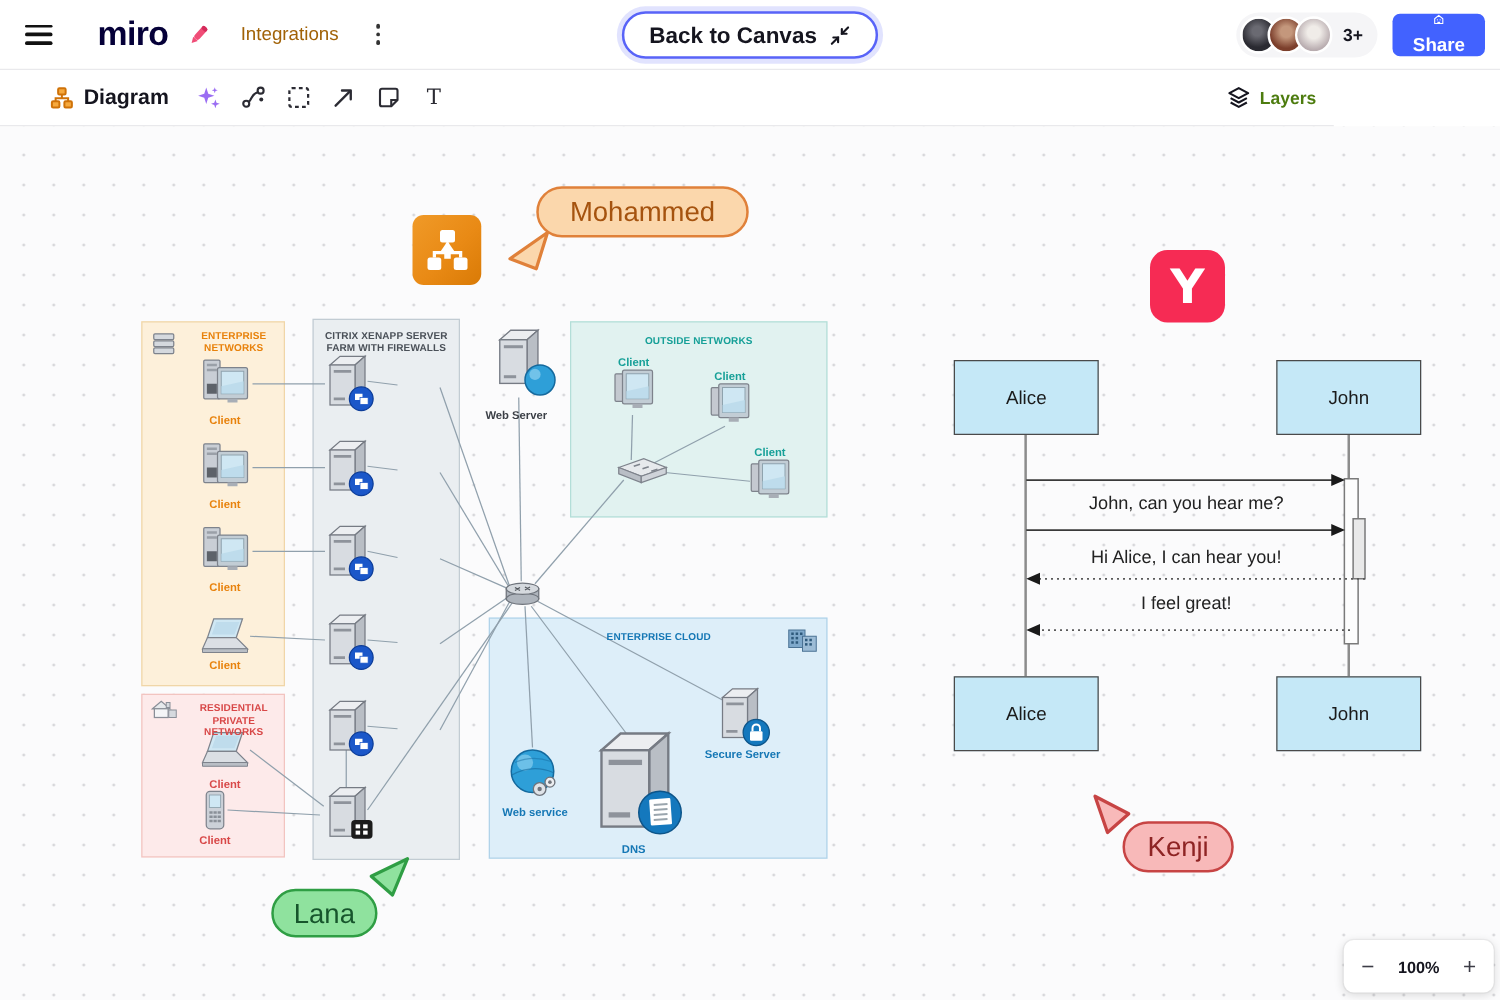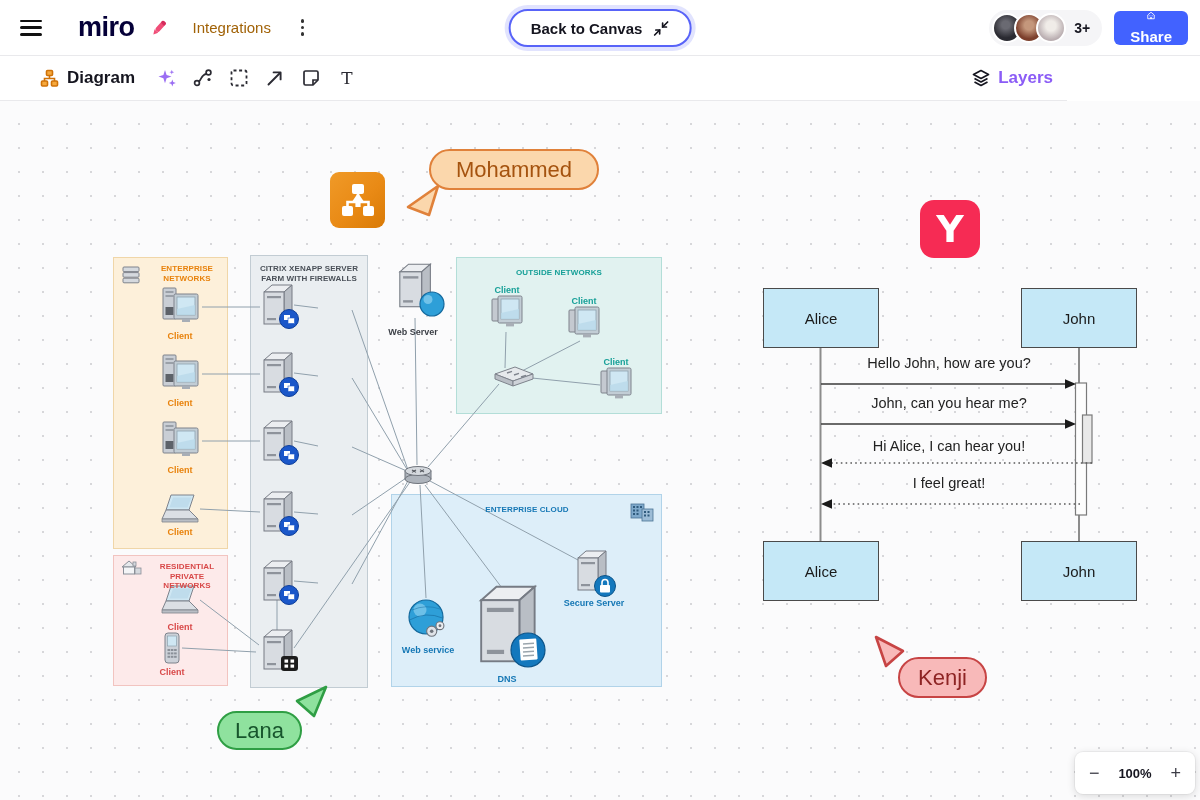--- a/index.html
+++ b/index.html
@@ -11,40 +11,40 @@
             border-bottom:1px solid #e9e9ec; display:flex; align-items:center; padding:0 16px; z-index:30; }
   .hamburger { width:22px; height:16px; display:flex; flex-direction:column; justify-content:space-between; cursor:pointer; margin-left:4px; }
   .hamburger span { height:2.6px; background:#111; border-radius:2px; }
   .logo { font-size:27px; font-weight:800; color:#050038; letter-spacing:-0.5px; margin-left:36px; }
   .pencil { margin-left:14px; display:flex; }
   .integrations { font-size:15px; color:#a16207; margin-left:24px; }
   .kebab { margin-left:30px; font-size:17px; color:#333; letter-spacing:0; line-height:6px; display:flex; flex-direction:column; gap:3px; cursor:pointer; }
   .kebab i { width:3.4px; height:3.4px; background:#333; border-radius:50%; }
   .back-pill { position:absolute; left:50%; transform:translateX(-50%); top:9px; height:38px;
                background:#fff; border:2px solid #5863f8; border-radius:20px; display:flex; align-items:center;
-               gap:10px; padding:0 20px; font-size:15px; font-weight:700; color:#15151f; cursor:pointer;
+               gap:10px; padding:0 20px; font-size:18px; font-weight:700; color:#15151f; cursor:pointer;
                box-shadow:0 0 0 4px rgba(88,99,248,.18); }
   .tr-cluster { position:absolute; right:12px; top:10px; display:flex; align-items:center; gap:12px; }
   .avatars { display:flex; align-items:center; background:#f5f5f7; border-radius:19px; padding:3px 12px 3px 3px; }
   .av { width:30px; height:30px; border-radius:50%; border:2px solid #fff; margin-right:-8px; }
   .av1 { background:radial-gradient(circle at 45% 38%, #6a6a72 18%, #2a2a31 60%); }
   .av2 { background:radial-gradient(circle at 50% 40%, #c4977c 22%, #7c3f2c 65%); }
   .av3 { background:radial-gradient(circle at 50% 42%, #f0ece8 25%, #b9adb0 70%); }
   .av-more { margin-left:16px; font-size:14px; font-weight:700; color:#15151f; }
   .share-btn { height:34px; background:#4262ff; color:#fff; border:none; border-radius:6px;
                font-size:15px; font-weight:700; display:flex; align-items:center; gap:8px; padding:0 16px;
                font-family:inherit; cursor:pointer;flex-direction:column; }
 
   
   .toolbar { position:absolute; top:56px; left:0; width:1067px; height:45px; background:#fff;
              border-bottom:1px solid #e9e9ec; display:flex; align-items:center; padding:0 16px; z-index:30; }
   .tool-title { display:flex; align-items:center; gap:8px; margin-left:24px; font-size:17px; font-weight:700; color:#15151f; }
   .tool-icons { display:flex; align-items:center; gap:9px; margin-left:18px; }
   .tbtn { width:27px; height:27px; display:flex; align-items:center; justify-content:center; border-radius:5px; cursor:pointer; }
-  .layers { position:absolute; right:14px; display:flex; align-items:center; gap:7px; font-size:17px; font-weight:600; color:#8b5cf6; cursor:pointer; }
+  .layers { position:absolute; right:14px; display:flex; align-items:center; gap:7px; font-size:14px; font-weight:600; color:#4d7c0f; cursor:pointer; }
 
   
   .canvas { position:absolute; top:101px; left:0; width:1200px; height:699px; background:#fbfbfc;
             background-image:radial-gradient(circle, #d7d7da 1.2px, transparent 1.3px);
             background-size:24px 24px; background-position:7px 11px; }
   .canvas > svg.overlay { position:absolute; top:0; left:0; }
 
   .panel { position:absolute; }
   .panel-title { position:absolute; font-size:8px; font-weight:700; line-height:1.2; text-align:center; letter-spacing:.1px; }
   .nlabel { position:absolute; transform:translateX(-50%); font-size:9px; font-weight:700; white-space:nowrap; }
@@ -455,21 +455,20 @@
     <div class="seq-box" style="left:1021px;top:187px;">
         <span>John</span>
       </div>
     <div class="seq-box" style="left:763px;top:440px;">
         <span>Alice</span>
       </div>
     <div class="seq-box" style="left:1021px;top:440px;">
         <span>John</span>
       </div>
 
-    <div class="seq-msg" style="top:254px;">Hello John, how are you?</div>
     <div class="seq-msg" style="top:294px;">John, can you hear me?</div>
     <div class="seq-msg" style="top:337px;">Hi Alice, I can hear you!</div>
     <div class="seq-msg" style="top:374px;">I feel great!</div>
 
     <div class="cursor-pill pill-mohammed">Mohammed</div>
     <div class="cursor-pill pill-lana">Lana</div>
     <div class="cursor-pill pill-kenji">Kenji</div>
 
     <div class="mini-logo diagram-logo">
       <svg width="38" height="38" viewBox="0 0 38 38">

